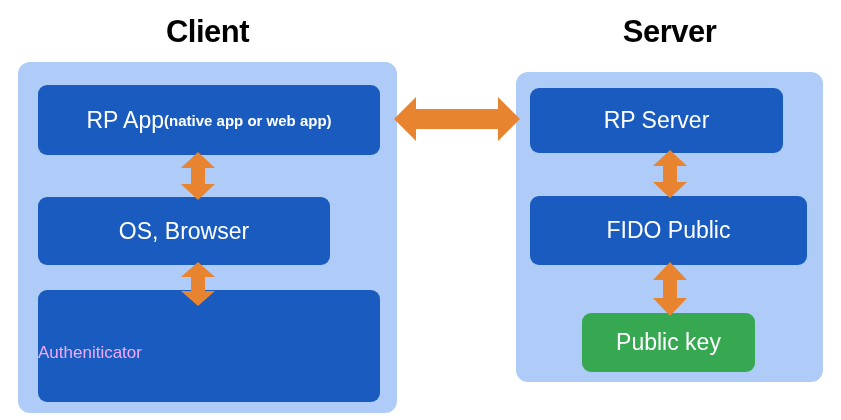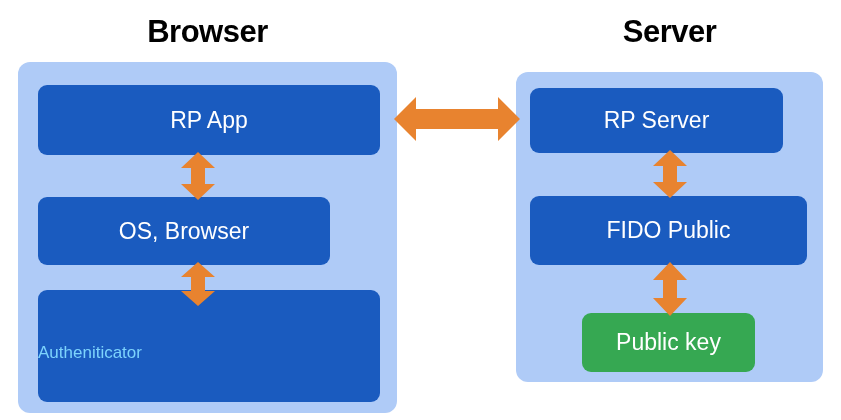--- a/index.html
+++ b/index.html
@@ -66,21 +66,21 @@
     line-height: 18px;
     font-weight: 700;
     color: #ffffff;
     white-space: nowrap;
     margin-top: 1px;
   }
   .block-label-small {
     font-size: 17px;
     line-height: 20px;
     font-weight: 400;
-    color: #7dd3fc;
+    color: #f0abfc;
     white-space: nowrap;
   }
 
   
   #rp-app-block      { left: 38px;  top: 85px;  width: 342px; height: 70px; }
   #os-browser-block  { left: 38px;  top: 197px; width: 292px; height: 68px; }
   #authenticator-block {
     left: 38px; top: 290px; width: 342px; height: 112px;
     justify-content: flex-start;
     padding-top: 14px;
@@ -120,26 +120,27 @@
   #arrow-rpserver-fido    { left: 653px; top: 150px; }
   #arrow-fido-publickey   { left: 653px; top: 262px; }
   
   #arrow-client-server    { left: 394px; top: 95px; }
 </style>
 </head>
 <body>
 
 <div id="stage">
 
-  <div id="client-title" class="section-title">Browser</div>
+  <div id="client-title" class="section-title">Client</div>
 
   <div id="client-panel" class="panel"></div>
 
   <div id="rp-app-block" class="block">
     <div class="block-label">RP App</div>
+    <div class="block-sublabel">(native app or web app)</div>
   </div>
 
   <div id="os-browser-block" class="block">
     <div class="block-label">OS, Browser</div>
   </div>
 
   <div id="authenticator-block" class="block">
     <div class="block-label-small">Autheniticator</div>
   </div>
 

